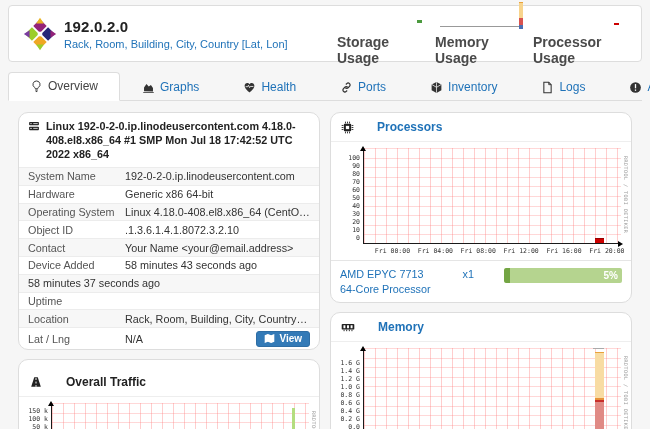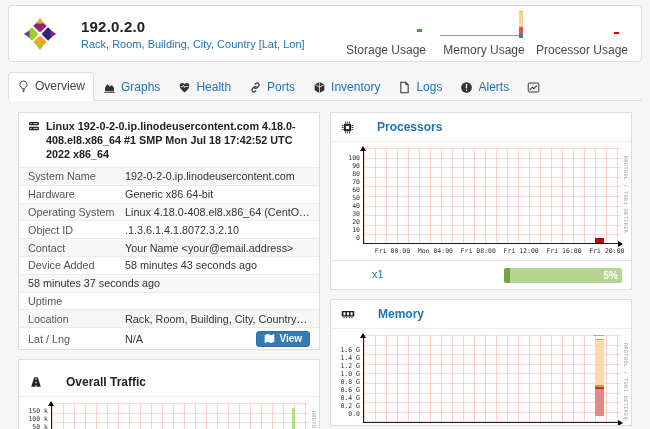--- a/index.html
+++ b/index.html
@@ -3,48 +3,48 @@
 <meta charset="utf-8">
 <style>
   * { box-sizing: border-box; margin: 0; padding: 0; }
   html,body { width:650px; height:429px; overflow:hidden; }
   body { background:#f6f6f6; font-family:"Liberation Sans",sans-serif; position:relative; }
 
   
   .hdr-card { position:absolute; left:8px; top:5px; width:634px; height:57px; background:#fff;
     border:1px solid #ddd; border-radius:4px; display:flex; align-items:center; }
   .logo { width:38px; height:38px; margin-left:12px; flex:none; }
-  .hdr-text { margin-left:22px; }
+  .hdr-text { margin-left:5px; }
   .hdr-title { font-size:15px; font-weight:bold; color:#222; letter-spacing:.2px; }
   .hdr-loc { font-size:11px; color:#1f72b8; margin-top:3px; cursor:pointer; }
   .mini-graphs { margin-left:auto; margin-right:10px; display:flex; }
   .mini { width:98px; display:flex; flex-direction:column; align-items:center; cursor:pointer; }
   .spark { width:92px; height:33px; position:relative; }
-  .mini-label { font-size:12px; font-weight:normal; color:#4a4a4a; }
+  .mini-label { font-size:14px; font-weight:bold; color:#4a4a4a; }
   .sp-storage-dot { position:absolute; right:10px; bottom:11px; width:5px; height:3px; background:#4c9a3f; }
   .sp-mem-line { position:absolute; left:2px; right:9px; bottom:7px; height:1px; background:#999; }
   .sp-mem-y { position:absolute; right:7px; bottom:16px; width:4px; height:16px; background:#f8d48c; border-top:1px solid #e8a33d; }
   .sp-mem-r { position:absolute; right:7px; bottom:9px;  width:4px; height:7px;  background:#d9534f; }
   .sp-mem-b { position:absolute; right:7px; bottom:5px;  width:4px; height:4px;  background:#4a6fb3; }
   .sp-proc-dot { position:absolute; right:9px; bottom:9px; width:5px; height:2px; background:#cc0000; }
 
   
   .tabbar { position:absolute; left:8px; top:71px; width:634px; height:30px;
     display:flex; align-items:flex-end; border-bottom:1px solid #ddd; }
-  .tab { display:flex; align-items:center; gap:5px; padding:6px 8px 7px; font-size:12px;
+  .tab { display:flex; align-items:center; gap:5px; padding:6px 21px 7px; font-size:12px;
     color:#1f72b8; cursor:pointer; border:1px solid transparent; border-bottom:none;
     margin-bottom:-1px; white-space:nowrap; }
   .tab .ic { color:#333; display:inline-flex; }
   .tab.active { background:#fff; border-color:#ddd; border-radius:4px 4px 0 0; color:#444;
     border-bottom:1px solid #fff; }
 
   
   .col-left  { position:absolute; left:18px;  top:112px; width:302px; }
   .col-right { position:absolute; left:330px; top:112px; width:302px; }
-  .card { background:#fff; border:1px solid #ddd; border-radius:0; margin-bottom:9px; overflow:hidden; }
+  .card { background:#fff; border:1px solid #ddd; border-radius:10px; margin-bottom:9px; overflow:hidden; }
   .panel-h { padding:7px 10px; display:flex; align-items:center; gap:23px; font-size:12px;
     font-weight:bold; border-bottom:1px solid #eee; }
   .panel-h .ic { color:#222; display:inline-flex; }
   .panel-h.link { color:#1f72b8; cursor:pointer; }
   .panel-h.plain { color:#222;margin-top:8px; }
 
   
   .sys-header { padding:6px 9px; font-size:10.8px; font-weight:bold; color:#222; line-height:1.3;
     display:flex; gap:6px; align-items:flex-start; }
   .sys-header .ic { color:#222; flex:none; margin-top:1px; display:inline-flex; }
@@ -342,28 +342,32 @@
         </div>
       <div class="gplot xaxis" style="height:96px;">
         <div class="bar" style="left:90%;width:9px;bottom:0;height:5px;background:#cc0000;border-top:1px solid #900;"></div>
       </div>
       <div class="gut">
           <div class="wm">RRDTOOL / TOBI OETIKER</div>
         </div>
     </div>
     <div class="xlab">
         <span style="left: 11%;">Fri 00:00</span>
-        <span style="left: 27%;">Mon 04:00</span>
+        <span style="left: 27%;">Fri 04:00</span>
         <span style="left: 43%;">Fri 08:00</span>
         <span style="left: 59%;">Fri 12:00</span>
         <span style="left: 75%;">Fri 16:00</span>
         <span style="left: 91%;">Fri 20:00</span>
       </div>
     <div style="height:4px;"></div>
     <div class="cpu-row">
+      <div class="cpu-name">
+        <div>AMD EPYC 7713</div>
+        <div>64-Core Processor</div>
+      </div>
       <div class="cpu-count">x1</div>
       <div class="pbar">
         <div class="pbar-fill" id="cpu-fill" style="width: 5%;"></div>
         <div class="pbar-txt">5%</div>
       </div>
     </div>
   </div>
 
   <div class="card">
     <div class="panel-h link">

